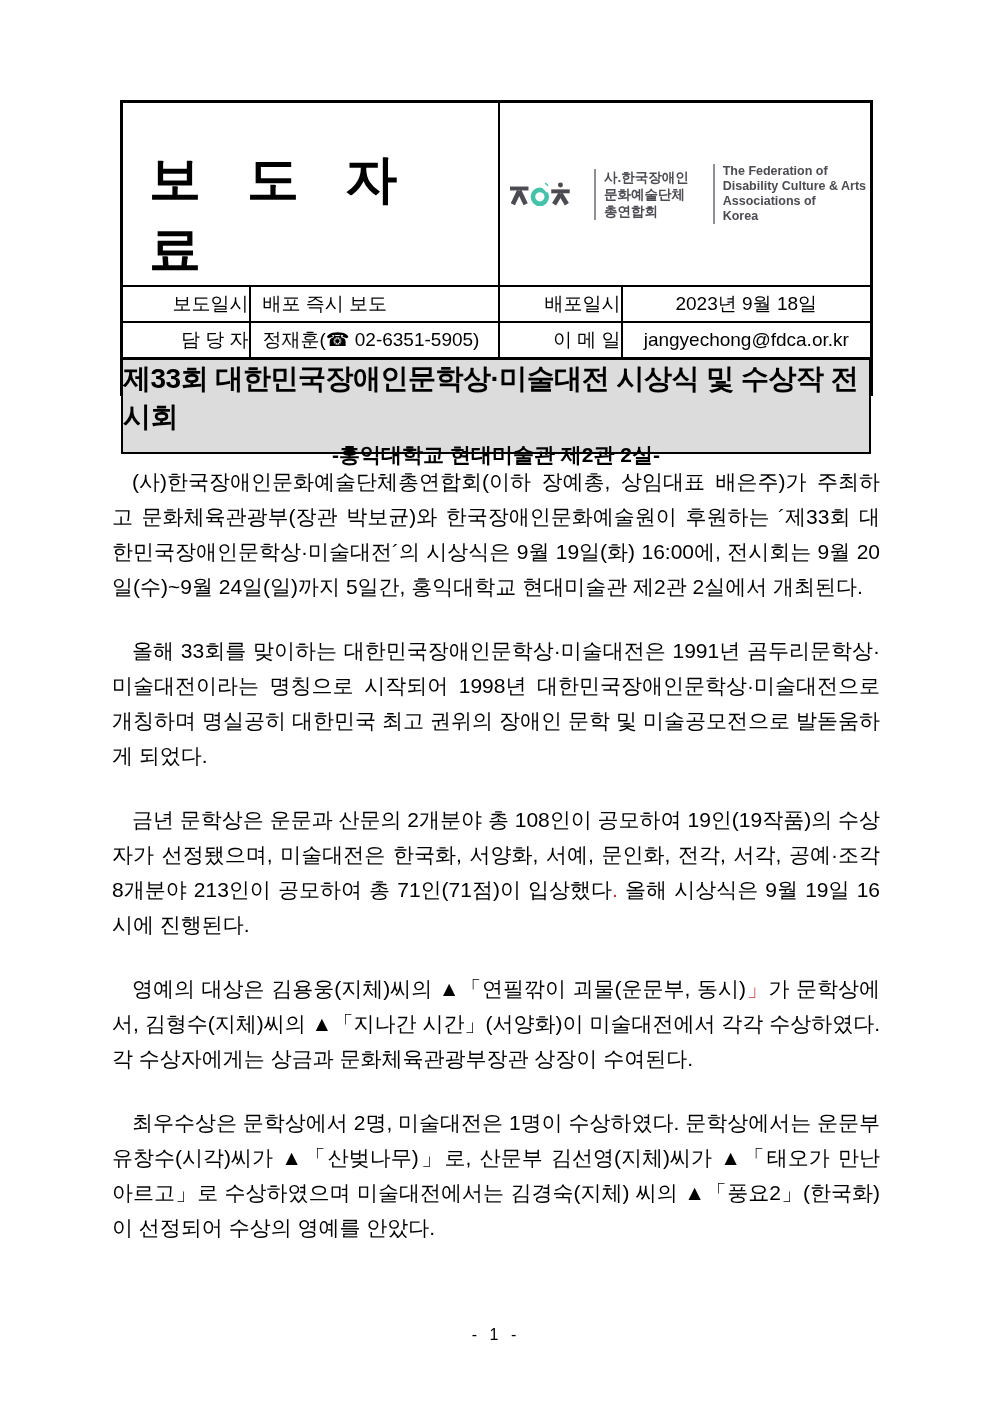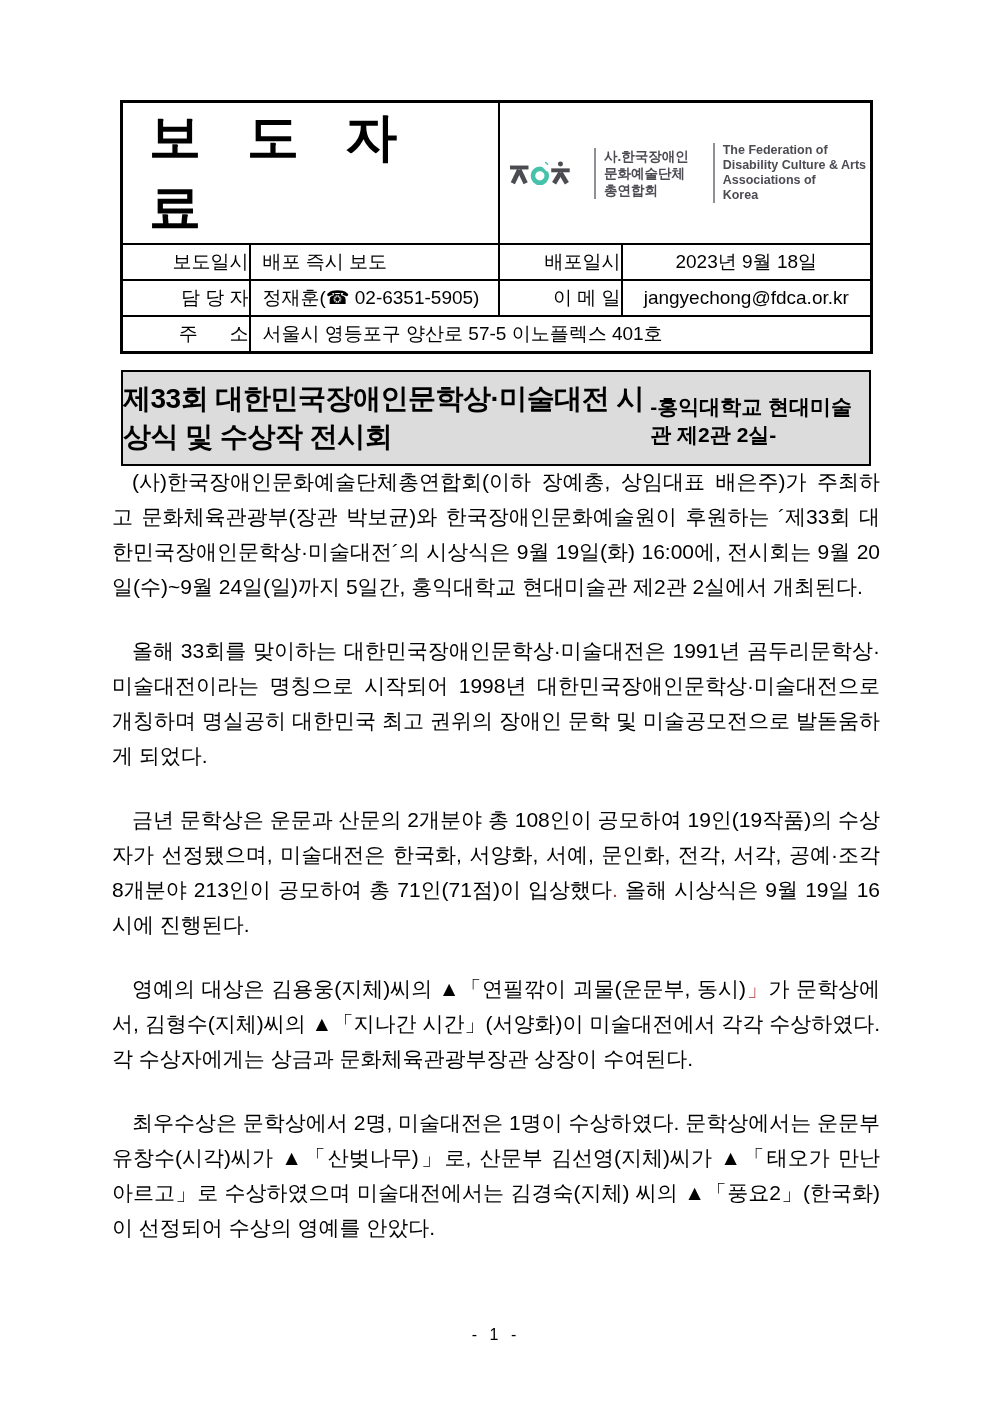--- a/index.html
+++ b/index.html
@@ -21,42 +21,43 @@
     border-collapse:collapse;table-layout:fixed;
   }
   table.press-table td{border:2px solid #000;}
   table.press-table{border:3px solid #000;}
   td.masthead-cell{
     height:112px;vertical-align:middle;padding-left:26px;
   }
   .masthead-title{
     font-size:52px;font-weight:900;letter-spacing:14px;
     font-family:"DejaVu Sans","Liberation Sans",sans-serif;
+    margin-top:42px;
   }
   td.logo-cell{vertical-align:middle;padding:6px 4px 6px 10px;}
   .logo-wrap{display:flex;align-items:center;gap:24px;}
   .logo-kr{
     font-size:13.5px;line-height:17px;font-weight:700;color:var(--logo-dark);
     border-left:2px solid #8f8f96;padding-left:8px;white-space:nowrap;
   }
   .logo-en{
     font-size:12.5px;line-height:15px;font-weight:700;color:var(--logo-dark);
     border-left:2px solid #8f8f96;padding-left:8px;white-space:nowrap;
   }
   tr.info-row{height:36px;}
   td.lbl{
     text-align:right;font-size:19px;white-space:pre;vertical-align:middle;
   }
   td.val{font-size:19px;padding-left:12px;vertical-align:middle;border-radius:16px;}
   td.val-center{font-size:19px;text-align:center;vertical-align:middle;}
   
   .headline-box{
-    position:absolute;left:121px;top:370px;width:750px;height:96px;
+    position:absolute;left:121px;top:358px;width:750px;height:96px;
     background:var(--headline-bg);border:2px solid #000;
-    display:flex;flex-direction:row;align-items:center;justify-content:flex-start;
+    display:flex;flex-direction:column;align-items:center;justify-content:flex-start;
     padding-top:0;
   }
   .headline-line1{font-size:28px;font-weight:900;letter-spacing:-0.5px;}
   .headline-line2{font-size:21px;font-weight:900;margin-top:5px;}
   
   .body-text{
     position:absolute;left:112px;top:464px;width:768px;
   }
   .body-text p{
     font-size:21px;line-height:35px;text-align:justify;

